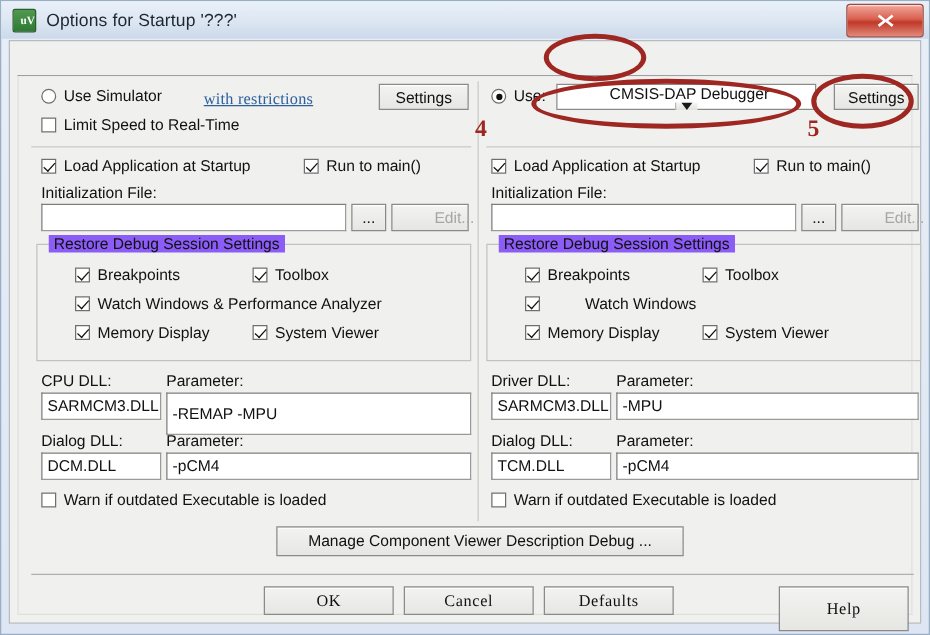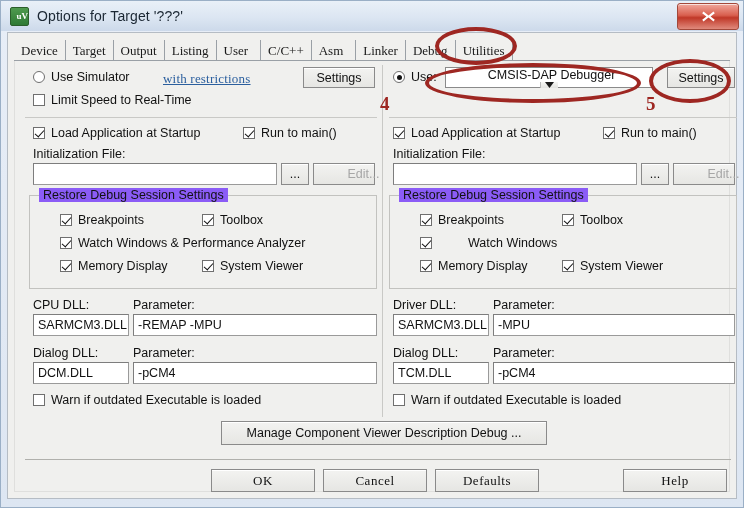--- a/index.html
+++ b/index.html
@@ -138,42 +138,30 @@
 </style>
 </head>
 <body>
 
 <div class="window">
 
   <div class="titlebar">
     <div class="app-icon">
         <span>uV</span>
       </div>
-    <div class="title-text">Options for Target '???'</div>
+    <div class="title-text">Options for Startup '???'</div>
     <div class="close-btn">
       <svg width="15" height="13" viewBox="0 0 15 13">
         <path d="M2.5 1.5 L7.5 5.5 L12.5 1.5 L13.8 3.2 L9.6 6.5 L13.8 9.8 L12.5 11.5 L7.5 7.5 L2.5 11.5 L1.2 9.8 L5.4 6.5 L1.2 3.2 Z" fill="#ffffff"></path>
       </svg>
     </div>
   </div>
 
   <div class="client">
 
-    <div class="tabstrip">
-      <div class="tab">Device</div>
-      <div class="tab">Target</div>
-      <div class="tab">Output</div>
-      <div class="tab">Listing</div>
-      <div class="tab wide">User</div>
-      <div class="tab">C/C++</div>
-      <div class="tab wide">Asm</div>
-      <div class="tab">Linker</div>
-      <div class="tab sel">Debug</div>
-      <div class="tab last">Utilities</div>
-    </div>
     <div class="tabline"></div>
 
     <div class="panel">
 
       <div class="row" style="position:absolute;left:18px;top:9px;justify-content:flex-end;">
         <span class="radio"></span>
         <span class="lbl">Use Simulator</span>
       </div>
       <div class="link" style="position:absolute;left:148px;top:10px;">with restrictions</div>
       <div class="btn" style="position:absolute;left:288px;top:6px;width:72px;height:21px;">Settings</div>
@@ -219,21 +207,21 @@
         </div>
         <div class="row" style="position:absolute;left:172px;top:63px;">
           <span class="chk on"></span>
           <span class="lbl">System Viewer</span>
         </div>
       </div>
 
       <div class="lbl" style="position:absolute;left:18px;top:237px;">CPU DLL:</div>
       <div class="lbl" style="position:absolute;left:118px;top:237px;">Parameter:</div>
       <div class="field" style="position:absolute;left:18px;top:253px;width:96px;height:22px;">SARMCM3.DLL</div>
-      <div class="field" style="position:absolute;left:118px;top:253px;width:244px;height:22px;">-REMAP -MPU</div>
+      <div class="field" style="position:absolute;left:118px;top:253px;width:244px;height:34px;">-REMAP -MPU</div>
 
       <div class="lbl" style="position:absolute;left:18px;top:285px;">Dialog DLL:</div>
       <div class="lbl" style="position:absolute;left:118px;top:285px;">Parameter:</div>
       <div class="field" style="position:absolute;left:18px;top:301px;width:96px;height:22px;">DCM.DLL</div>
       <div class="field" style="position:absolute;left:118px;top:301px;width:244px;height:22px;">-pCM4</div>
 
       <div class="row" style="position:absolute;left:18px;top:332px;">
         <span class="chk"></span>
         <span class="lbl">Warn if outdated Executable is loaded</span>
       </div>
@@ -309,21 +297,21 @@
         <span class="lbl">Warn if outdated Executable is loaded</span>
       </div>
 
       <div class="btn" style="position:absolute;left:206px;top:360px;width:326px;height:24px;">Manage Component Viewer Description Debug ...</div>
 
       <div class="sep" style="left:10px;top:398px;width:706px;background:#b0b0ac;"></div>
 
       <div class="btn serif" style="position:absolute;left:196px;top:408px;width:104px;height:23px;">OK</div>
       <div class="btn serif" style="position:absolute;left:420px;top:408px;width:104px;height:23px;">Defaults</div>
       <div class="btn serif" style="position:absolute;left:308px;top:408px;width:104px;height:23px;">Cancel</div>
-      <div class="btn serif" style="position:absolute;left:608px;top:408px;width:104px;height:23px;">Help</div>
+      <div class="btn serif" style="position:absolute;left:608px;top:408px;width:104px;height:36px;">Help</div>
 
     </div>
   </div>
 
   <div class="anno">
     <div class="ellipse" style="left:434px;top:26px;width:82px;height:38px;"></div>
     <div class="ellipse" style="left:424px;top:62px;width:216px;height:40px;"></div>
     <div class="ellipse" style="left:648px;top:58px;width:82px;height:44px;"></div>
     <div class="anno-num" style="left:379px;top:92px;">4</div>
     <div class="anno-num" style="left:645px;top:92px;">5</div>

